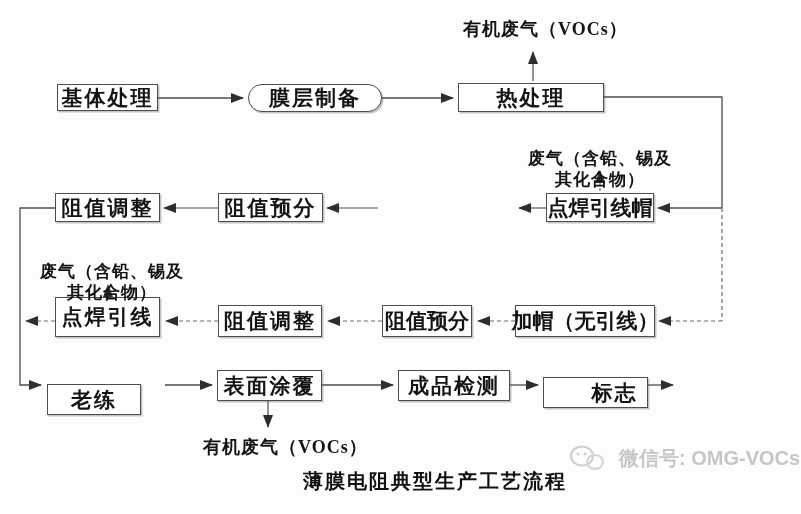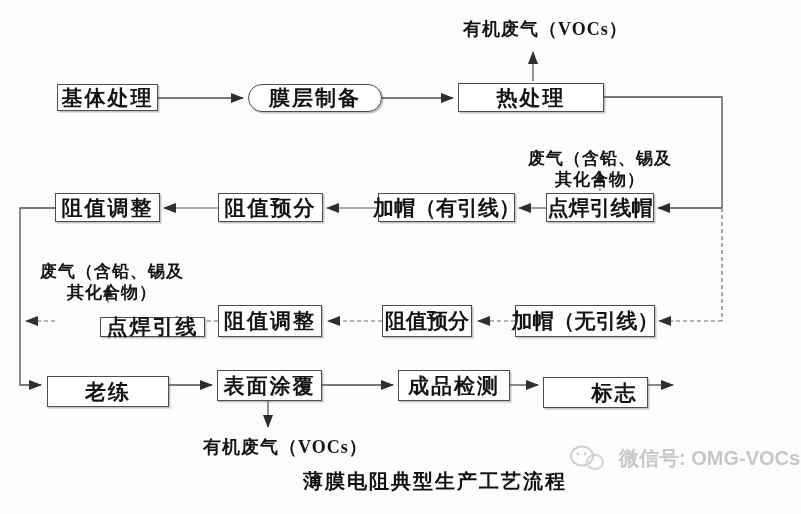--- a/index.html
+++ b/index.html
@@ -93,29 +93,28 @@
 
     <line x1="268" y1="401" x2="268" y2="427" stroke="#4d4d4d" stroke-width="1.2" marker-end="url(#ah)"></line>
   </svg>
 
   <div class="node" style="left:57px;  top:84px;  width:101px; height:27px;">基体处理</div>
   <div class="node" style="left:248px; top:84px;  width:134px; height:28px;border-radius:14px;">膜层制备</div>
   <div class="node" style="left:458px; top:83px;  width:146px; height:29px;">热处理</div>
 
   <div class="node" style="left:55px;  top:193px; width:105px; height:29px;">阻值调整</div>
   <div class="node" style="left:218px; top:193px; width:105px; height:29px;">阻值预分</div>
-  <div class="node" style="left:378px; top:193px; width:137px; height:29px; letter-spacing:0;">加帽（有引线）</div>
   <div class="node" style="left:546px; top:193px; width:108px; height:29px; letter-spacing:0;">点焊引线帽</div>
 
-  <div class="node" style="left:55px;  top:317px; width:105px; height:20px;margin-left:45px;">点焊引线</div>
+  <div class="node" style="left:55px;  top:297px; width:105px; height:40px;">点焊引线</div>
   <div class="node" style="left:218px; top:305px; width:104px; height:32px;">阻值调整</div>
   <div class="node" style="left:382px; top:305px; width:90px;  height:32px; letter-spacing:0;">阻值预分</div>
   <div class="node" style="left:515px; top:305px; width:140px; height:32px; letter-spacing:0;">加帽（无引线）</div>
 
-  <div class="node" style="left:47px;  top:376px; width:122px; height:31px;">老练</div>
+  <div class="node" style="left:47px;  top:384px; width:94px; height:31px;">老练</div>
   <div class="node" style="left:217px; top:370px; width:105px; height:31px;">表面涂覆</div>
   <div class="node" style="left:398px; top:370px; width:112px; height:31px;">成品检测</div>
   <div class="node" style="left:543px; top:377px; width:105px; height:31px;padding-left:38px;">标志</div>
 
   <div class="em" style="left:463px; top:19px; font-size:18px;">有机废气（VOCs）</div>
 
   <div class="em centered" style="left:515px; top:120px; width:170px;">
     <div>废气（含铅、锡及</div>
     <div>其化合物）</div>
   </div>

